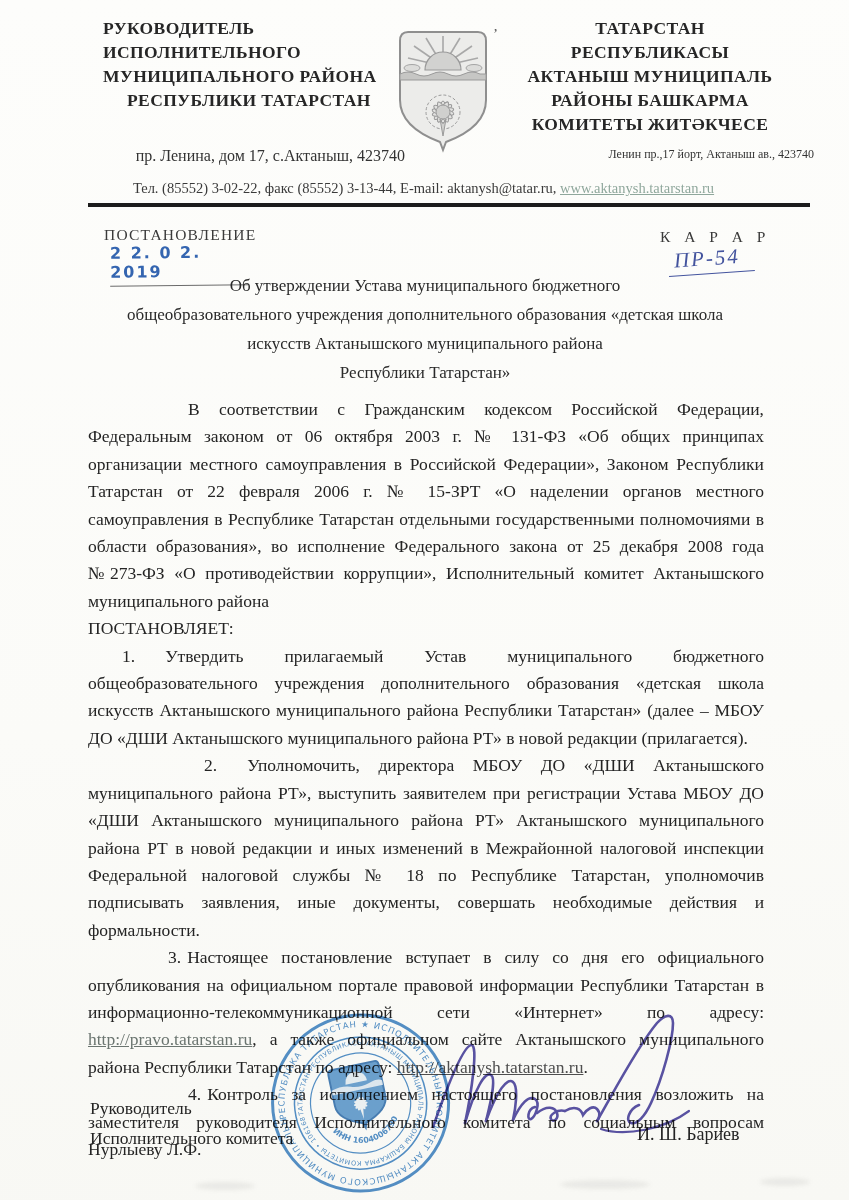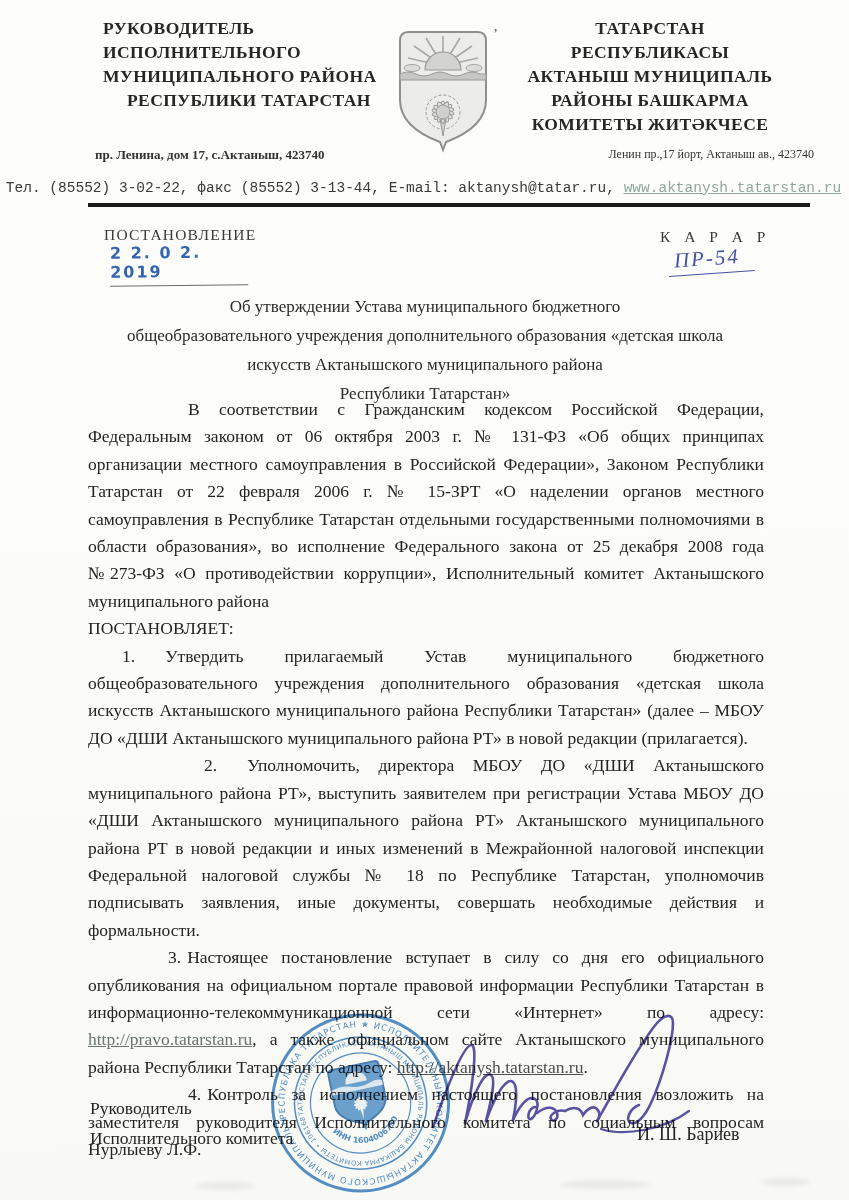--- a/index.html
+++ b/index.html
@@ -10,37 +10,37 @@
     font-family:"Liberation Serif","DejaVu Serif",serif;
     color:#262626;overflow:hidden;
   }
   
   .org-left{position:absolute;left:103px;top:16px;width:300px;
     font-weight:bold;font-size:17.5px;line-height:24px;letter-spacing:.4px;}
   .org-left .l4{padding-left:24px;}
   .org-right{position:absolute;left:498px;top:16px;width:304px;text-align:center;
     font-weight:bold;font-size:17.5px;line-height:24px;letter-spacing:.4px;}
   .emblem{position:absolute;left:396px;top:28px;}
-  .addr-left{position:absolute;left:95px;top:147px;width:310px;text-align:left;font-size:13px;color:#333;font-weight:bold;}
+  .addr-left{position:absolute;left:95px;top:147px;width:310px;text-align:right;font-size:16px;color:#333;}
   .addr-right{position:absolute;left:510px;top:147px;width:304px;text-align:right;font-size:12px;color:#333;}
-  .contact{position:absolute;left:0;right:2px;top:180px;text-align:center;font-size:14.5px;color:#3a3a3a;font-family:Liberation Mono, monospace;}
+  .contact{position:absolute;left:0;right:2px;top:180px;text-align:center;font-size:14.5px;color:#3a3a3a;}
   .contact .site{color:#8fa79c;text-decoration:underline;cursor:pointer;}
   .rule{position:absolute;left:88px;top:203px;width:722px;height:4px;background:#1c1c1c;}
   .artifact{position:absolute;left:493px;top:26px;font-size:15px;color:#555;}
   
   .doc-type-ru{position:absolute;left:104px;top:226px;font-size:15.5px;letter-spacing:1.2px;color:#3a3a3a;}
   .date-stamp{position:absolute;left:110px;top:243px;width:138px;
     font-family:"DejaVu Sans",sans-serif;font-weight:bold;font-size:16px;letter-spacing:2px;
     color:#3465b0;border-bottom:1.5px solid #6b6b6b;padding-bottom:4px;transform:rotate(-.6deg);}
   .doc-type-tt{position:absolute;left:660px;top:228px;font-size:15.5px;letter-spacing:5px;color:#3a3a3a;}
   .doc-number{position:absolute;left:668px;top:246px;
     font-style:italic;font-size:21px;color:#44549e;letter-spacing:2px;
     border-bottom:1.5px solid #44549e;padding:0 14px 2px 6px;transform:rotate(-4deg);}
   
-  .title{position:absolute;left:85px;top:292px;width:680px;text-align:center;
+  .title{position:absolute;left:85px;top:271px;width:680px;text-align:center;
     font-size:17px;line-height:29px;color:#2a2a2a;}
   
   .body-text{position:absolute;left:88px;top:396px;width:676px;
     font-size:17.5px;line-height:27.4px;text-align:justify;color:#242424;}
   .para{margin:0;}
   .indent-p1{text-indent:100px;}
   .indent-i1{text-indent:17px;}
   .indent-i2{text-indent:58px;}
   .indent-i3{text-indent:40px;}
   .indent-i4{text-indent:50px;}

